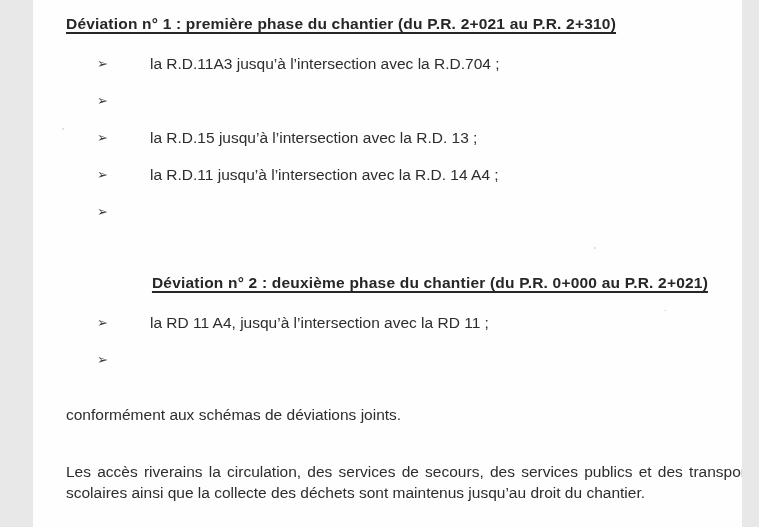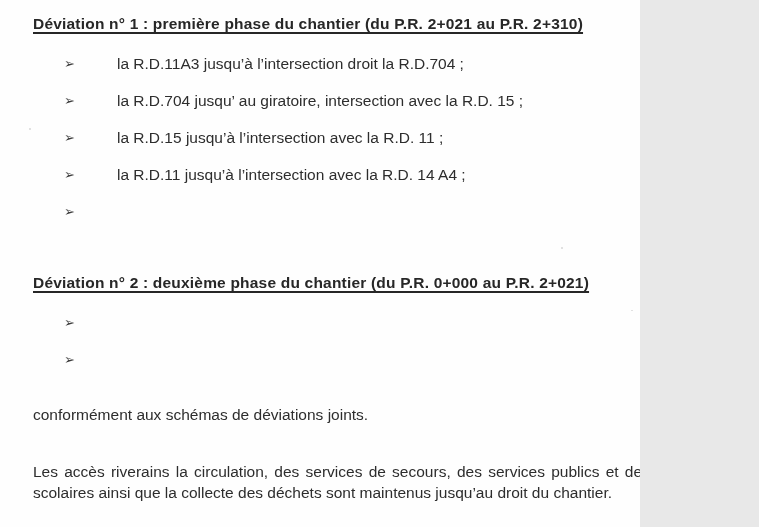--- a/index.html
+++ b/index.html
@@ -2,45 +2,47 @@
 <html><head>
 <meta charset="utf-8">
 <style>
   html, body {
     margin: 0;
     padding: 0;
     background: #e8e8e8;
   }
   .page {
     position: relative;
-    width: 640px;
+    width: 709px;
     height: 527px;
     box-sizing: border-box;
     background: #fefefe;
     padding: 14px 34px 0 33px;
     font-family: "Liberation Sans", "DejaVu Sans", sans-serif;
     font-size: 15.5px;
     color: #2d2d2d;
     overflow: hidden;
+    margin-left: 33px;
     -webkit-font-smoothing: antialiased;
   }
   .section-heading {
     margin: 0;
     font-size: 15.5px;
     font-weight: bold;
     line-height: 19px;
     letter-spacing: 0.2px;
     text-decoration: underline;
     text-decoration-thickness: 2px;
     text-underline-offset: 3px;
     color: #272727;
     white-space: nowrap;
   }
   .section-heading.second {
     margin-top: 52px;
+    text-align: right;
   }
   .bullet-list {
     margin-top: 22px;
   }
   .bullet-row {
     display: flex;
     align-items: flex-start;
     line-height: 18px;
     margin-bottom: 19px;
     white-space: nowrap;
@@ -83,44 +85,44 @@
 </head>
 <body>
 
 <div class="page">
 
   <h1 class="section-heading">Déviation n° 1 : première phase du chantier (du P.R. 2+021 au P.R. 2+310)</h1>
 
   <div class="bullet-list">
     <div class="bullet-row">
       <span class="bullet-marker">➢</span>
-      <span class="bullet-text">la R.D.11A3 jusqu’à l’intersection droit la R.D.704 ;</span>
+      <span class="bullet-text">la R.D.11A3 jusqu’à l’intersection avec la R.D.704 ;</span>
     </div>
     <div class="bullet-row">
       <span class="bullet-marker">➢</span>
-      <span class="bullet-text">la R.D.704 jusqu’ au giratoire, intersection avec la R.D. 15 ;</span>
     </div>
     <div class="bullet-row">
       <span class="bullet-marker">➢</span>
-      <span class="bullet-text">la R.D.15 jusqu’à l’intersection avec la R.D. 11 ;</span>
+      <span class="bullet-text">la R.D.15 jusqu’à l’intersection avec la R.D. 13 ;</span>
     </div>
     <div class="bullet-row">
       <span class="bullet-marker">➢</span>
       <span class="bullet-text">la R.D.11 jusqu’à l’intersection avec la R.D. 14 A4 ;</span>
     </div>
     <div class="bullet-row">
       <span class="bullet-marker">➢</span>
     </div>
   </div>
 
   <h1 class="section-heading second">Déviation n° 2 : deuxième phase du chantier (du P.R. 0+000 au P.R. 2+021)</h1>
 
   <div class="bullet-list">
     <div class="bullet-row">
       <span class="bullet-marker">➢</span>
+      <span class="bullet-text">la RD 11 A4, jusqu’à l’intersection avec la RD 11 ;</span>
     </div>
     <div class="bullet-row">
       <span class="bullet-marker">➢</span>
     </div>
   </div>
 
   <p class="paragraph first">conformément aux schémas de déviations joints.</p>
 
   <p class="paragraph justified">Les accès riverains la circulation, des services de secours, des services publics et des transports scolaires ainsi que la collecte des déchets sont maintenus jusqu’au droit du chantier.</p>
 

